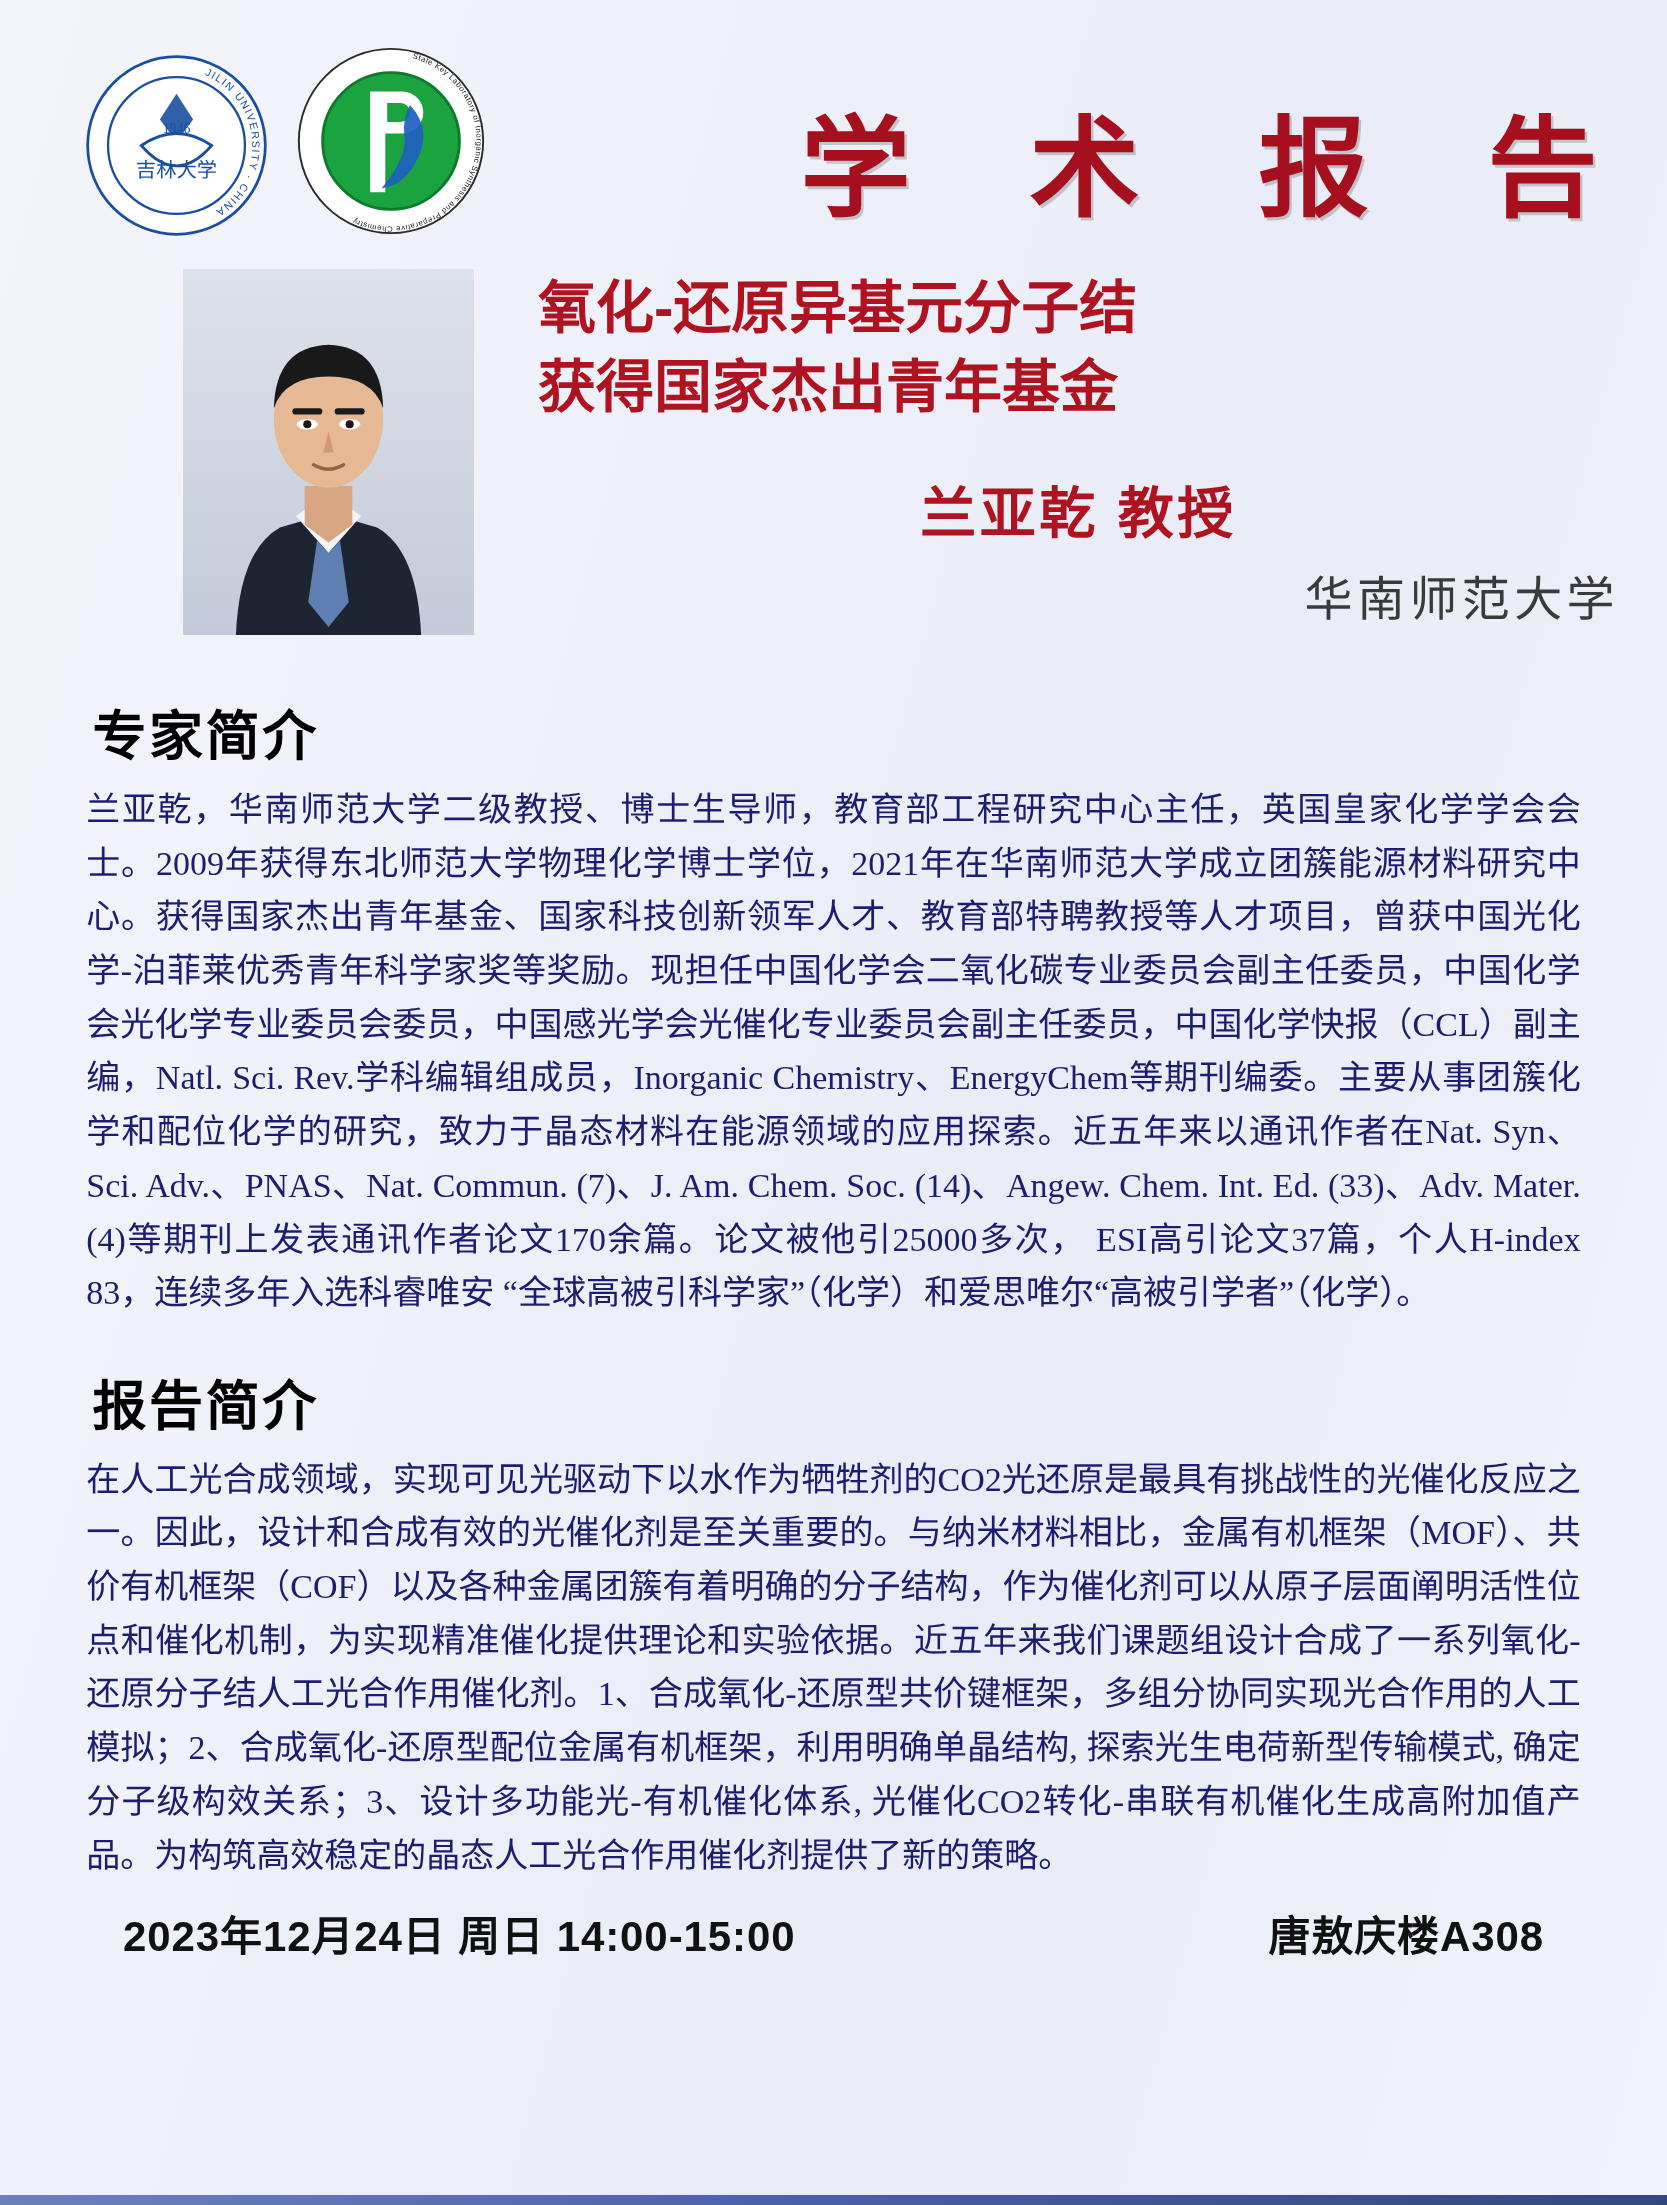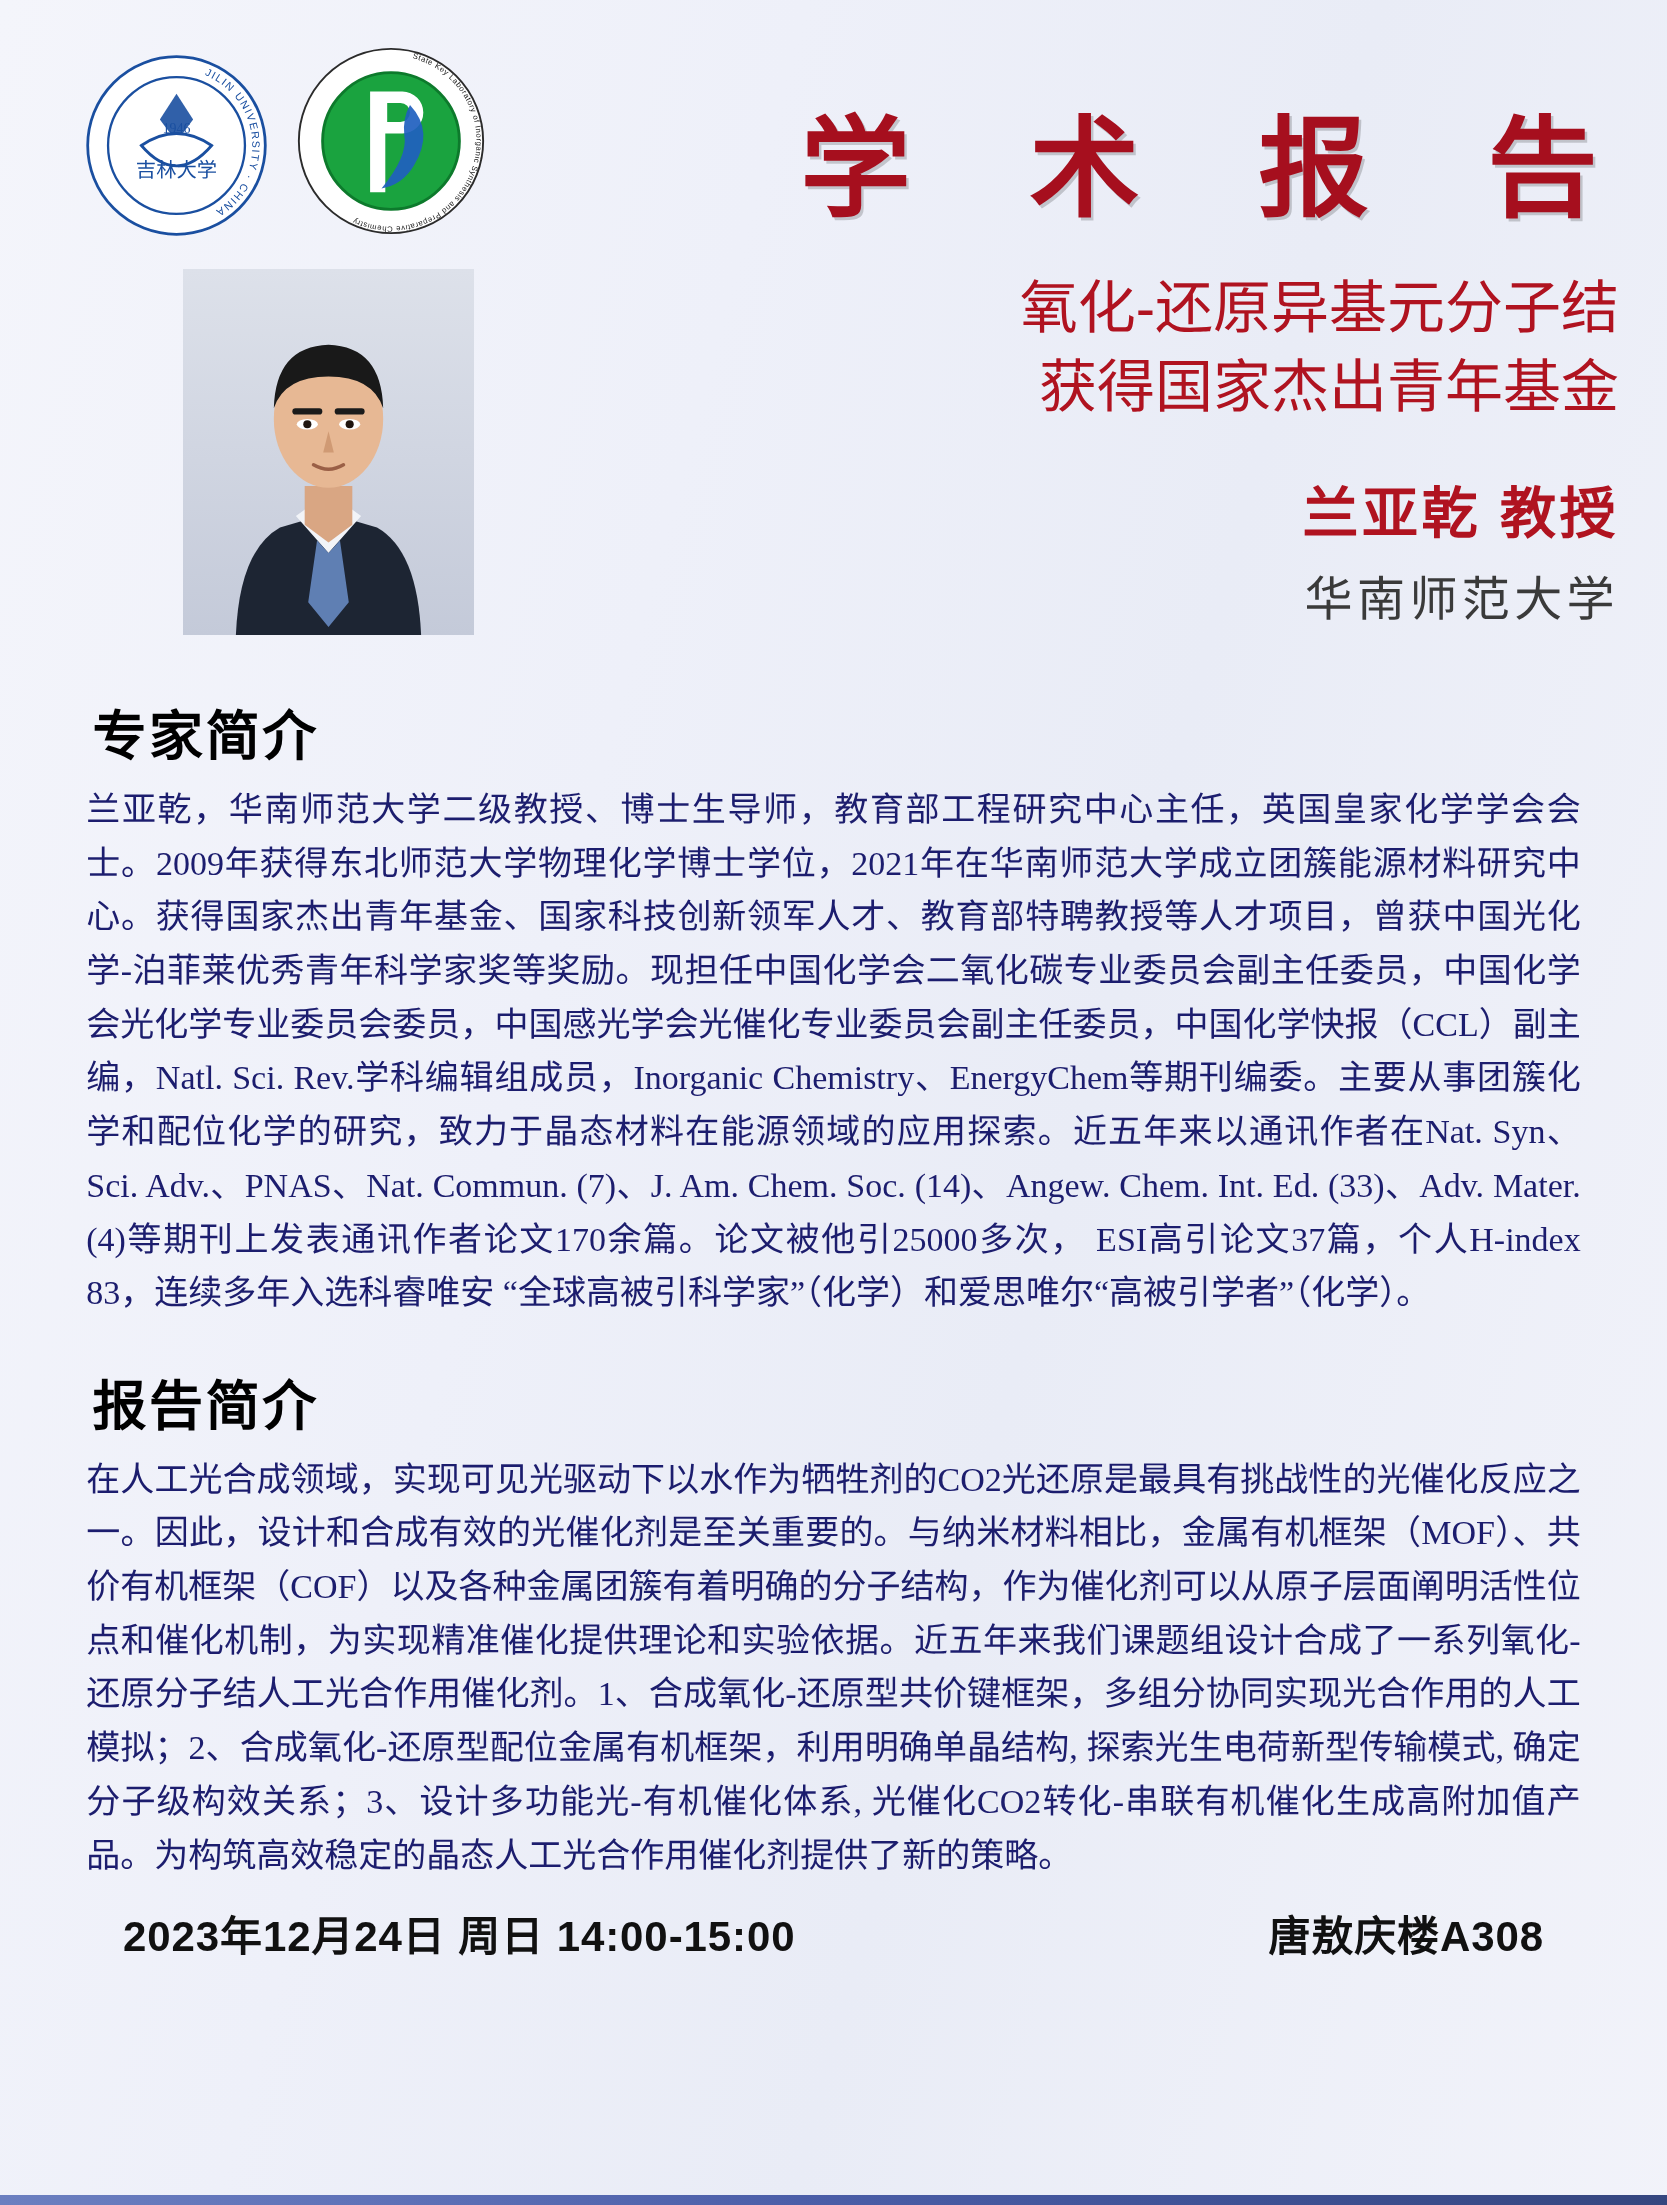--- a/index.html
+++ b/index.html
@@ -62,33 +62,33 @@
     font-weight: bold;
     letter-spacing: 26.5px;
     font-family: Liberation Mono, monospace;
     text-shadow: 2.6px 2.6px 0 rgba(0,0,0,0.18);
   }
   .title-topic {
     position: absolute;
     left: 538px;
     top: 269px;
     width: 1081px;
-    text-align: right;
+    text-align: left;
     color: #b01320;
     font-size: 58px;
-    font-weight: normal;
+    font-weight: bold;
     line-height: 1.36;
     font-family: "Liberation Sans", sans-serif;
   }
   .speaker {
     position: absolute;
     left: 538px;
     top: 468px;
     width: 1081px;
-    text-align: right;
+    text-align: center;
     color: #b01320;
     font-size: 56px;
     font-weight: bold;
     letter-spacing: 3.5px;
   }
   .affiliation {
     position: absolute;
     left: 538px;
     top: 560px;
     width: 1081px;

